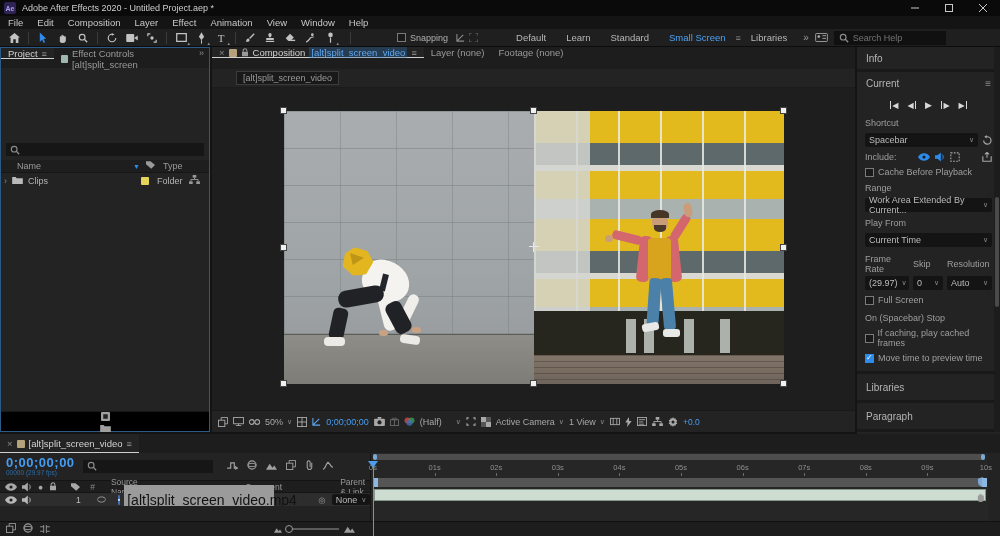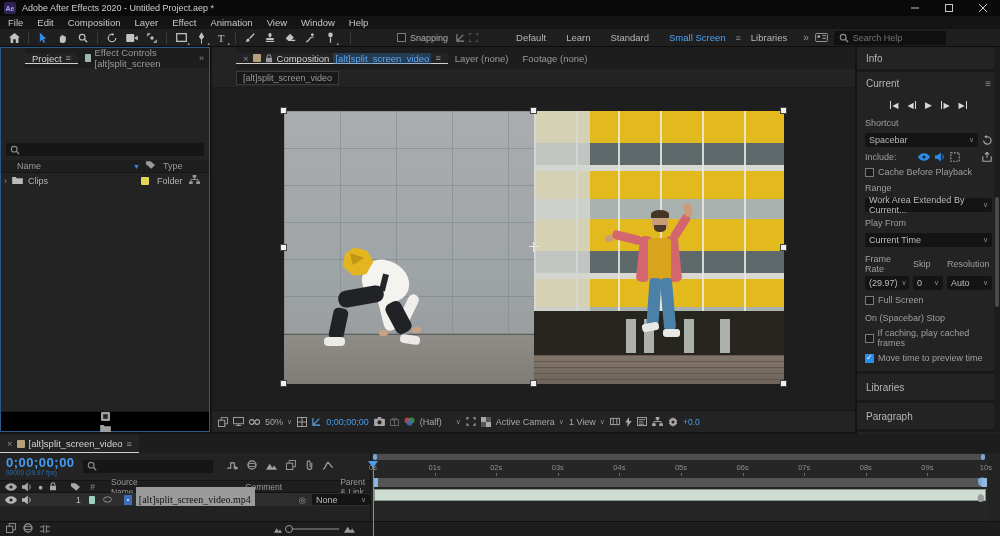--- a/index.html
+++ b/index.html
@@ -22,21 +22,21 @@
   .tool .sub { position:absolute; right:1px; bottom:0; font-size:5px; color:#8a8a8a; }
   .tool-sep { width:1px; height:12px; background:#3a3a3a; margin:0 4px; }
   .cb { width:9px; height:9px; border:1px solid #7a7a7a; background:#191919; display:inline-block; position:relative; }
   .cb.on { background:#2d8ceb; border-color:#2d8ceb; }
   .cb.on::after { content:"✓"; position:absolute; left:0px; top:-2px; color:#fff; font-size:8px; }
   .wspace { font-size:9.5px; color:#b7b7b7; padding:0 10px; }
   .wspace.active { color:#4ba3f5; }
   .searchbox { display:flex; align-items:center; gap:4px; background:#101010; height:14px; padding:0 5px; width:112px; color:#8c8c8c; }
   .searchbox input { background:transparent; border:0; outline:0; color:#9a9a9a; font-size:9px; width:100px; font-family:"Liberation Sans",sans-serif; }
   
-  .tabbar { background:#1d1d1d; display:flex; align-items:center; height:20px;margin-left:24px; }
+  .tabbar { background:#1d1d1d; display:flex; align-items:flex-start; height:20px; }
   .ptab { display:flex; align-items:center; gap:4px; padding:0 7px; font-size:9.5px; color:#9a9a9a; }
   .ptab.active { background:#232323; color:#d2d2d2; box-shadow:inset 0 -1px 0 #cfcfcf; }
   .chev2 { margin-left:auto; color:#8a8a8a; padding:0 5px; display:flex; align-items:center; font-size:9px; }
   .dd { background:#141414; height:14px; display:flex; align-items:center; padding:0 4px; font-size:9px; color:#bcbcbc; justify-content:space-between; border-radius:2px; }
   .dd .ar { color:#8a8a8a; font-size:7px; margin-left:4px; }
   .lbl { font-size:9px; color:#9f9f9f; }
   
   .project-panel { position:absolute; top:47px; left:0; width:210px; height:385px; background:#232323; border:1px solid #2c5a86; }
   .proj-search { position:absolute; top:95px; left:5px; width:198px; height:13px; background:#161616; display:flex; align-items:center; gap:4px; padding:0 4px; color:#8a8a8a; }
   .proj-head { position:absolute; top:112px; left:0; width:208px; height:13px; background:#1e1e1e; display:flex; align-items:center; font-size:9px; color:#9a9a9a; border-bottom:1px solid #161616; }
@@ -73,21 +73,21 @@
   
   .timeline { position:absolute; top:434px; left:0; width:1000px; height:102px; background:#232323; }
   .tl-tabbar { height:19px; background:#1d1d1d; display:flex; align-items:stretch; }
   .tl-controls { position:absolute; top:19px; left:0; width:370px; height:26px; display:flex; align-items:center; }
   .tl-tc { color:#459df2; font-size:13px; font-weight:bold; letter-spacing:0.5px; line-height:12px; }
   .tl-frames { color:#2b6ca8; font-size:6.5px; }
   .tl-search { width:130px; height:13px; background:#161616; display:flex; align-items:center; gap:3px; padding:0 4px; color:#8a8a8a; margin-left:8px; }
   .tl-cbtn { color:#a0a0a0; margin-left:9px; }
   .tl-header { position:absolute; top:46px; left:0; width:370px; height:13px; background:#1e1e1e; display:flex; align-items:center; font-size:8.5px; color:#9a9a9a; border-top:1px solid #141414; border-bottom:1px solid #141414; }
   .tl-layer { position:absolute; top:59px; left:0; width:370px; height:13px; background:#2d2d2d; display:flex; align-items:center; font-size:8.5px; color:#c0c0c0; }
-  .lname { background:#9b9b9b; color:#111; padding:7px 3px; font-size:10px;font-family:Liberation Serif, serif; }
+  .lname { background:#9b9b9b; color:#111; padding:7px 3px; font-size:14px; }
   .tl-empty { position:absolute; top:72px; left:0; width:370px; height:15px; background:#222; }
   .tl-right { position:absolute; top:19px; left:370px; width:618px; height:68px; background:#262626; border-left:1px solid #141414; }
   .tnav { position:absolute; top:1px; left:2px; width:612px; height:6px; background:#4d4d4d; border-radius:2px; }
   .tnav::before,.tnav::after { content:""; position:absolute; top:0; width:4px; height:6px; background:#7aa9d6; border-radius:2px; }
   .tnav::before { left:0; } .tnav::after { right:0; }
   .ruler { position:absolute; top:8px; left:2px; width:616px; height:15px; color:#8f8f8f; font-size:7.5px; }
   .ruler span { position:absolute; top:2px; transform:translateX(-50%); }
   .ruler em { position:absolute; bottom:0; width:1px; height:3px; background:#6a6a6a; font-style:normal; }
   .workarea { position:absolute; top:25px; left:2px; width:614px; height:9px; background:#3a3a3a; }
   .workarea .bar { position:absolute; left:0; top:0; width:100%; height:100%; background:#555; }

